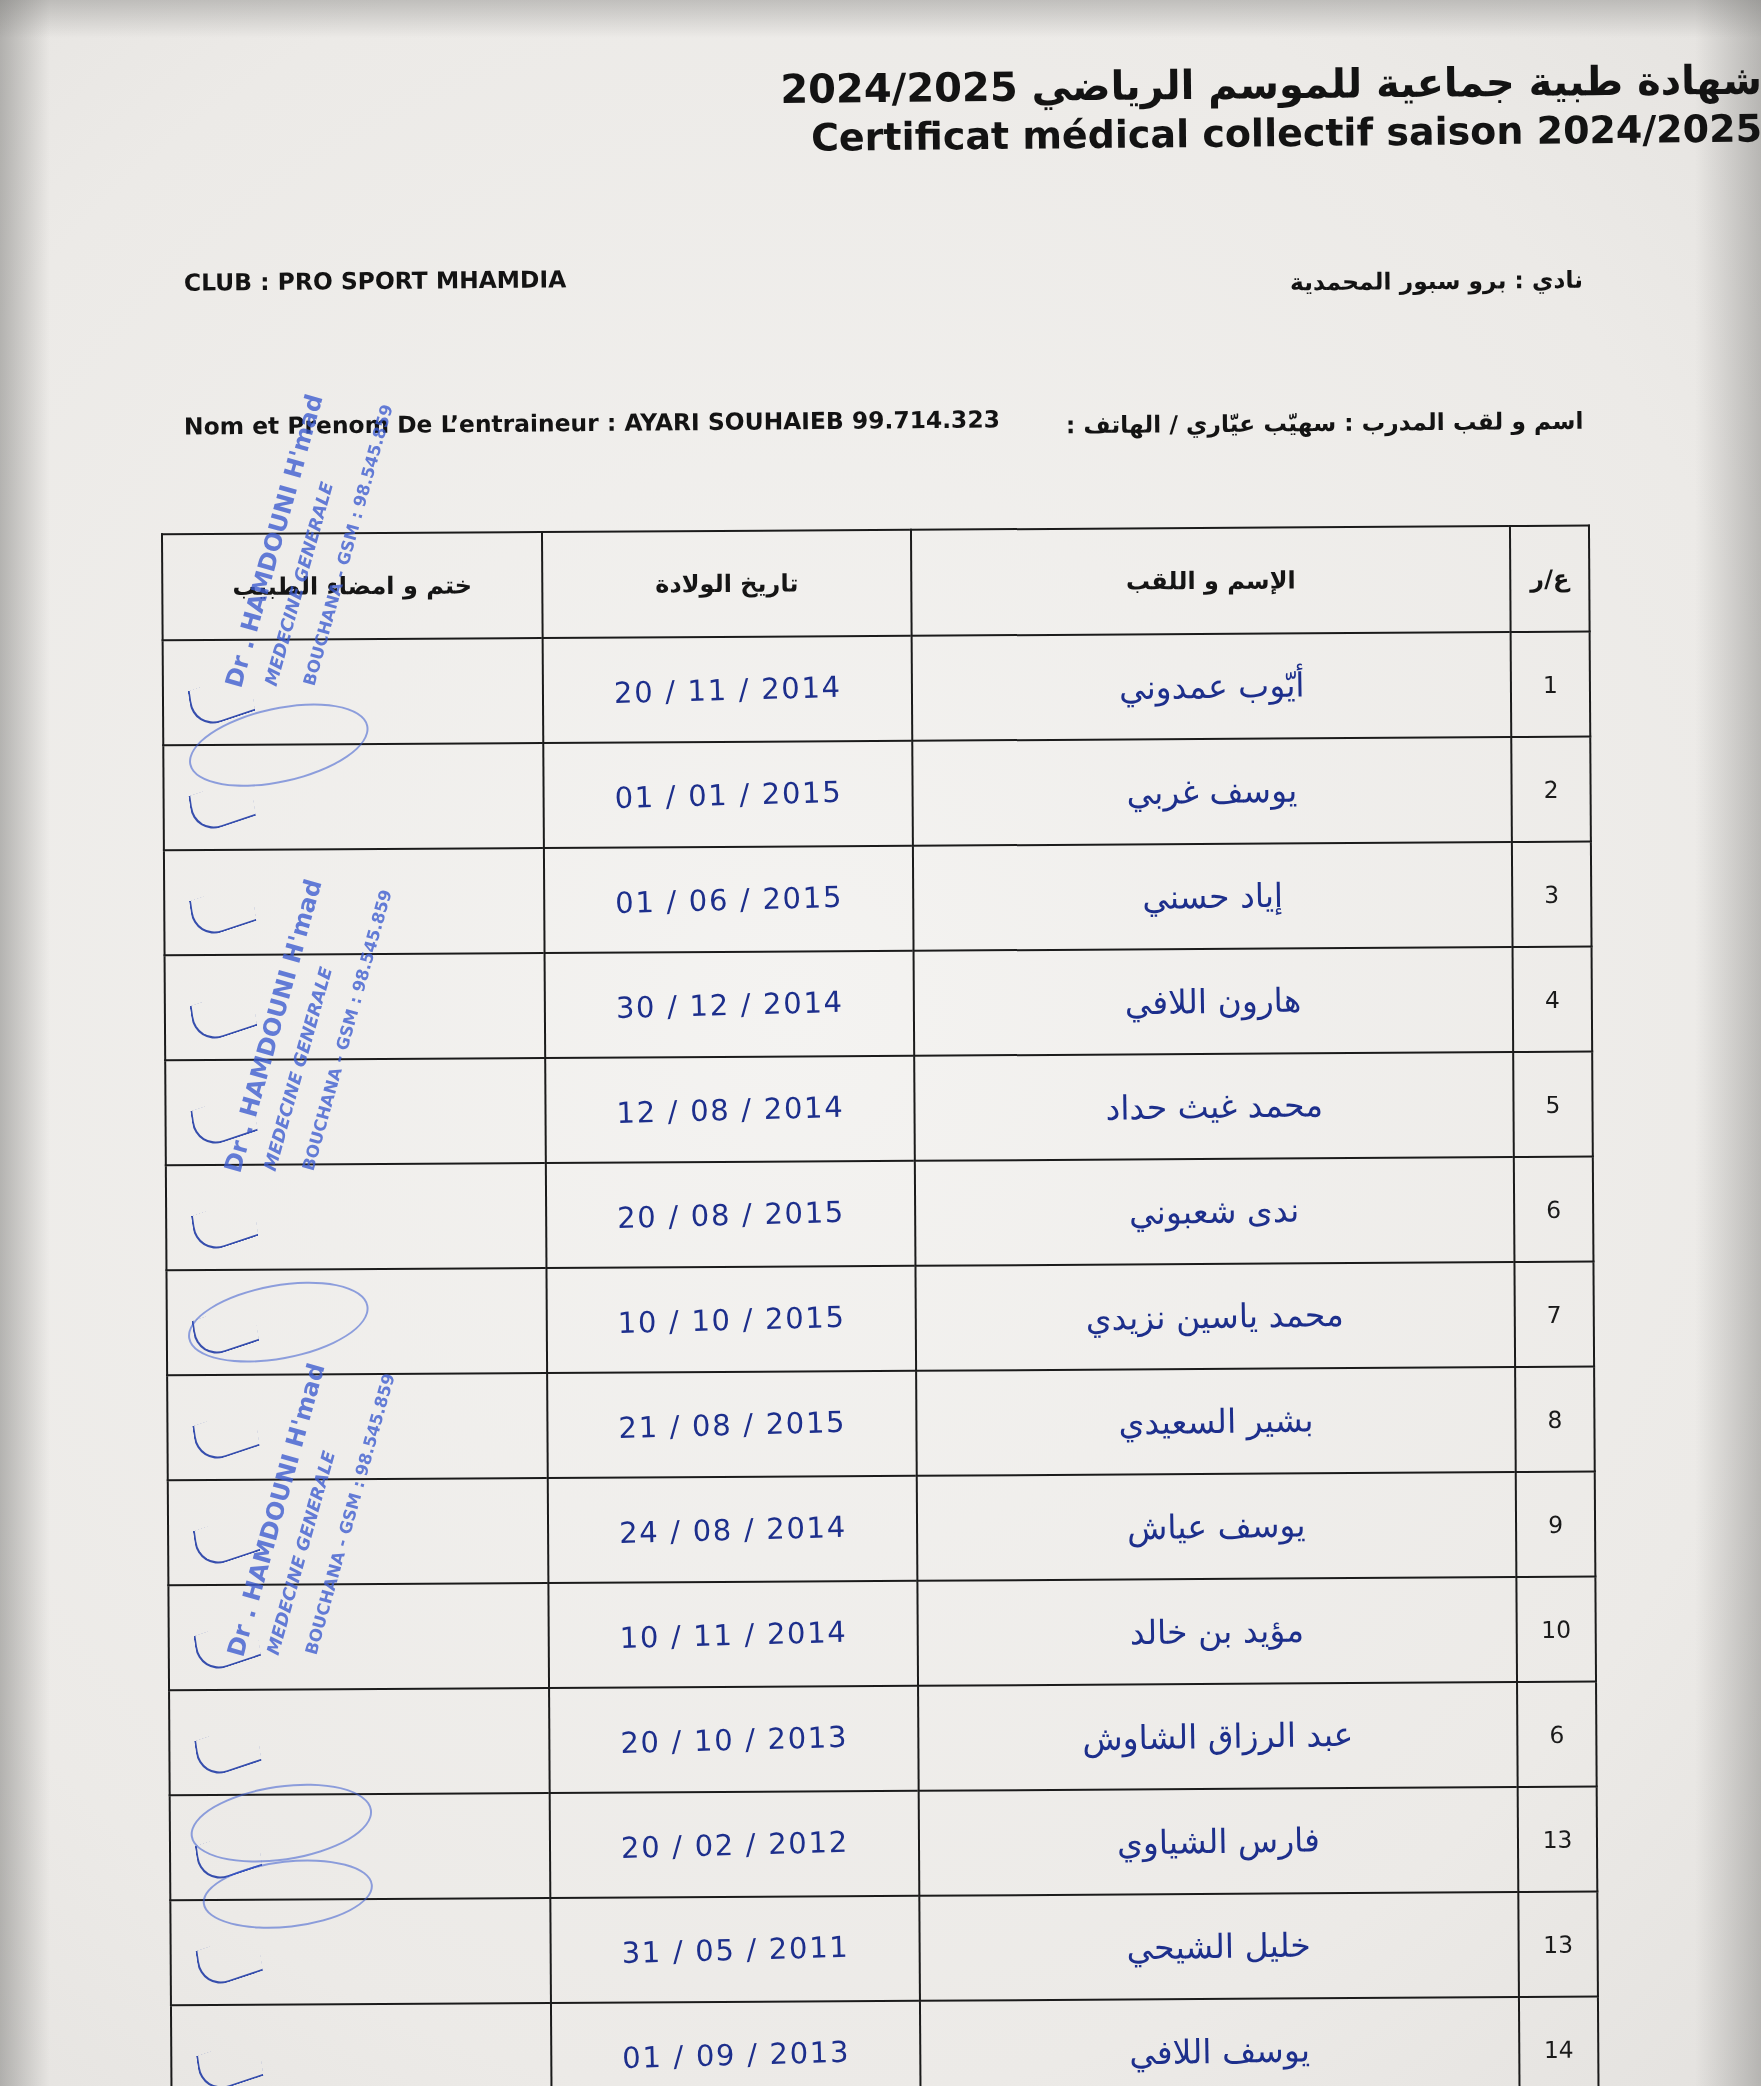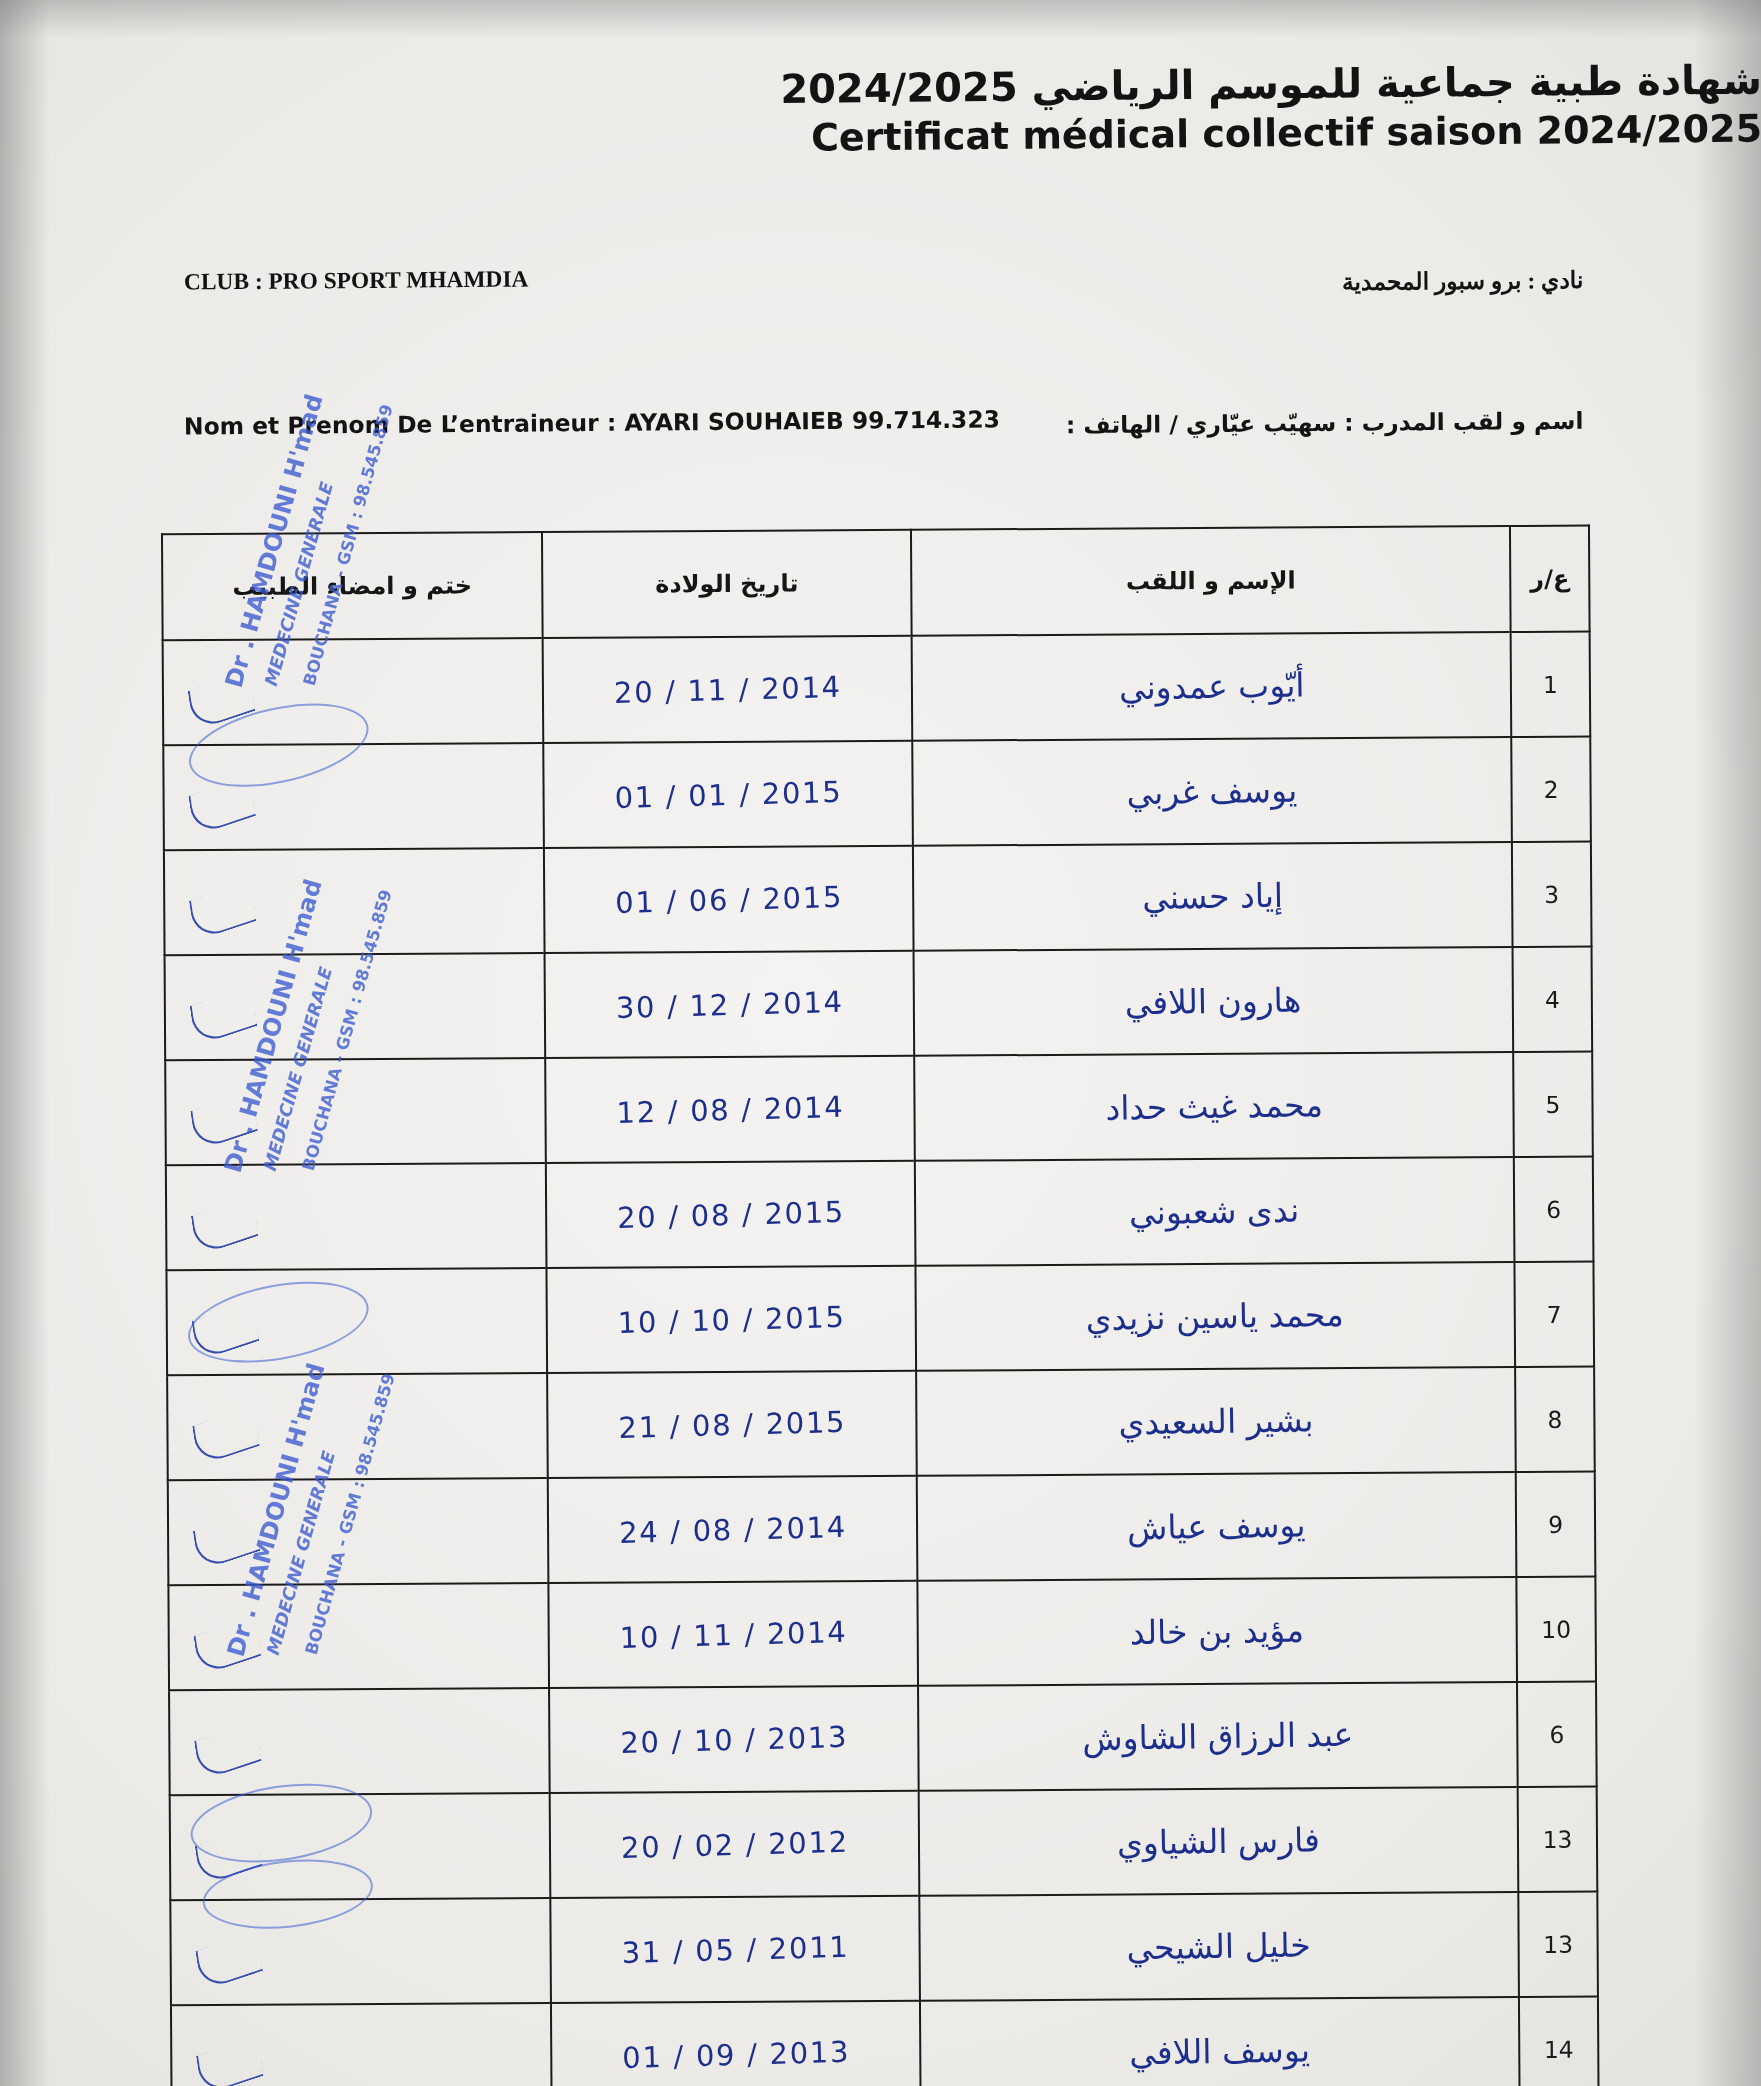--- a/index.html
+++ b/index.html
@@ -205,21 +205,21 @@
   <div class="edge-shadow-top"></div>
 
   <div class="content">
 
     <div class="doc-title">
       <div class="title-ar">شهادة طبية جماعية للموسم الرياضي 2024/2025</div>
       <div class="title-fr">Certificat médical collectif saison 2024/2025</div>
     </div>
 
     <div class="meta">
-      <div class="meta-row" style="top:0px;font-family:Liberation Serif, serif;">
+      <div class="meta-row" style="top:0px;">
         <span class="meta-fr">CLUB : PRO SPORT MHAMDIA</span>
         <span class="meta-ar">نادي : برو سبور المحمدية</span>
       </div>
       <div class="meta-row" style="top:142px;">
         <span class="meta-fr">Nom et Prenom De L’entraineur : AYARI SOUHAIEB 99.714.323</span>
         <span class="meta-ar">اسم و لقب المدرب : سهيّب عيّاري / الهاتف :</span>
       </div>
     </div>
 
     <div class="table-wrap">

